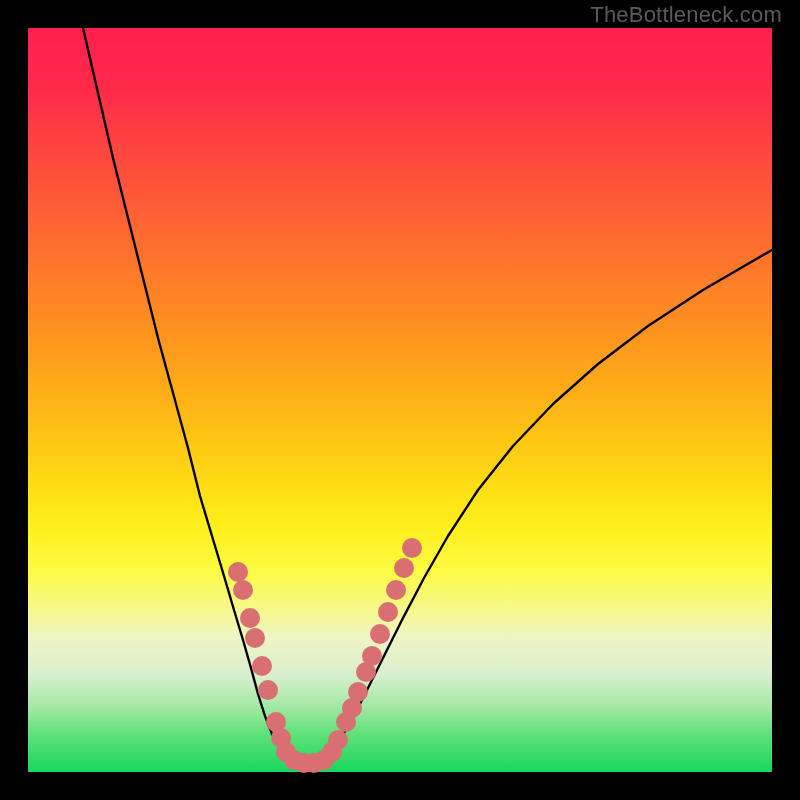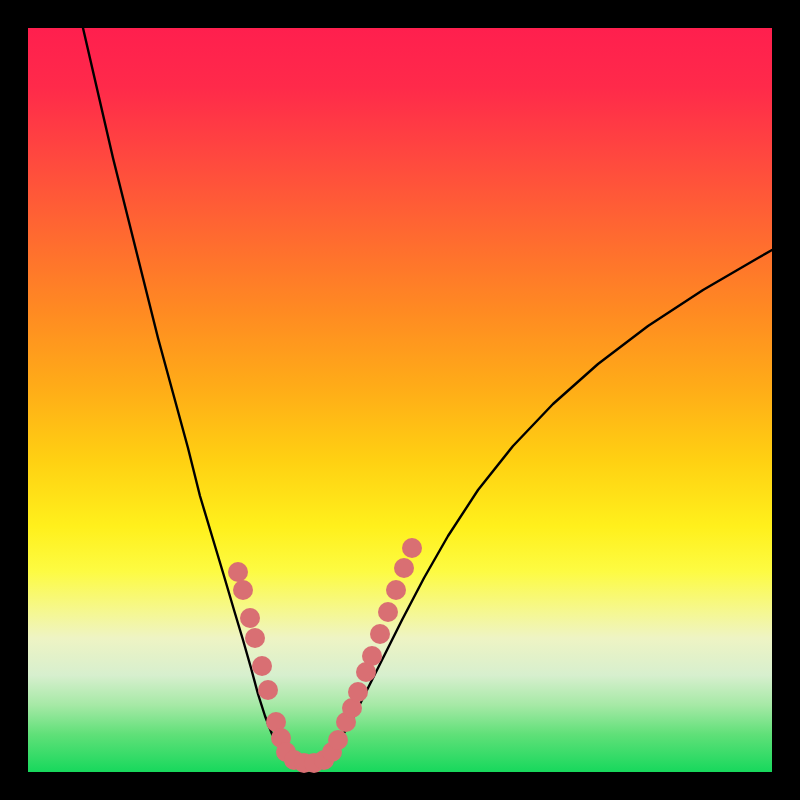--- a/index.html
+++ b/index.html
@@ -63,20 +63,21 @@
   }
   .bead {
     fill: #d96f73;
     stroke: none;
   }
 </style>
 </head>
 <body>
 
 <div class="frame">
+  <div class="watermark">TheBottleneck.com</div>
 
   <div class="plot">
     <svg class="curve" viewBox="0 0 744 744" preserveAspectRatio="none">
       <path id="curve-path" fill="none" stroke-width="2.4" stroke-linecap="round" stroke-linejoin="round" d="M55 0 L70 65 L85 130 L100 190 L115 250 L130 310 L145 365 L160 420 L172 468 L184 508 L196 548 L206 582 L215 612 L223 640 L230 666 L237 688 L244 706 L252 720 L260 730 L260 730 L270 735 L280 736 L290 735 L300 730 L300 730 L312 712 L326 688 L340 660 L356 628 L374 592 L396 550 L420 508 L450 462 L485 418 L525 376 L570 336 L620 298 L675 262 L730 230 L744 222" stroke="#000000"></path>
       <g id="beads">
           <circle cx="210" cy="544" r="10" class="bead" fill="#d96f73"></circle>
           <circle cx="215" cy="562" r="10" class="bead" fill="#d96f73"></circle>
           <circle cx="222" cy="590" r="10" class="bead" fill="#d96f73"></circle>
           <circle cx="227" cy="610" r="10" class="bead" fill="#d96f73"></circle>
           <circle cx="234" cy="638" r="10" class="bead" fill="#d96f73"></circle>

